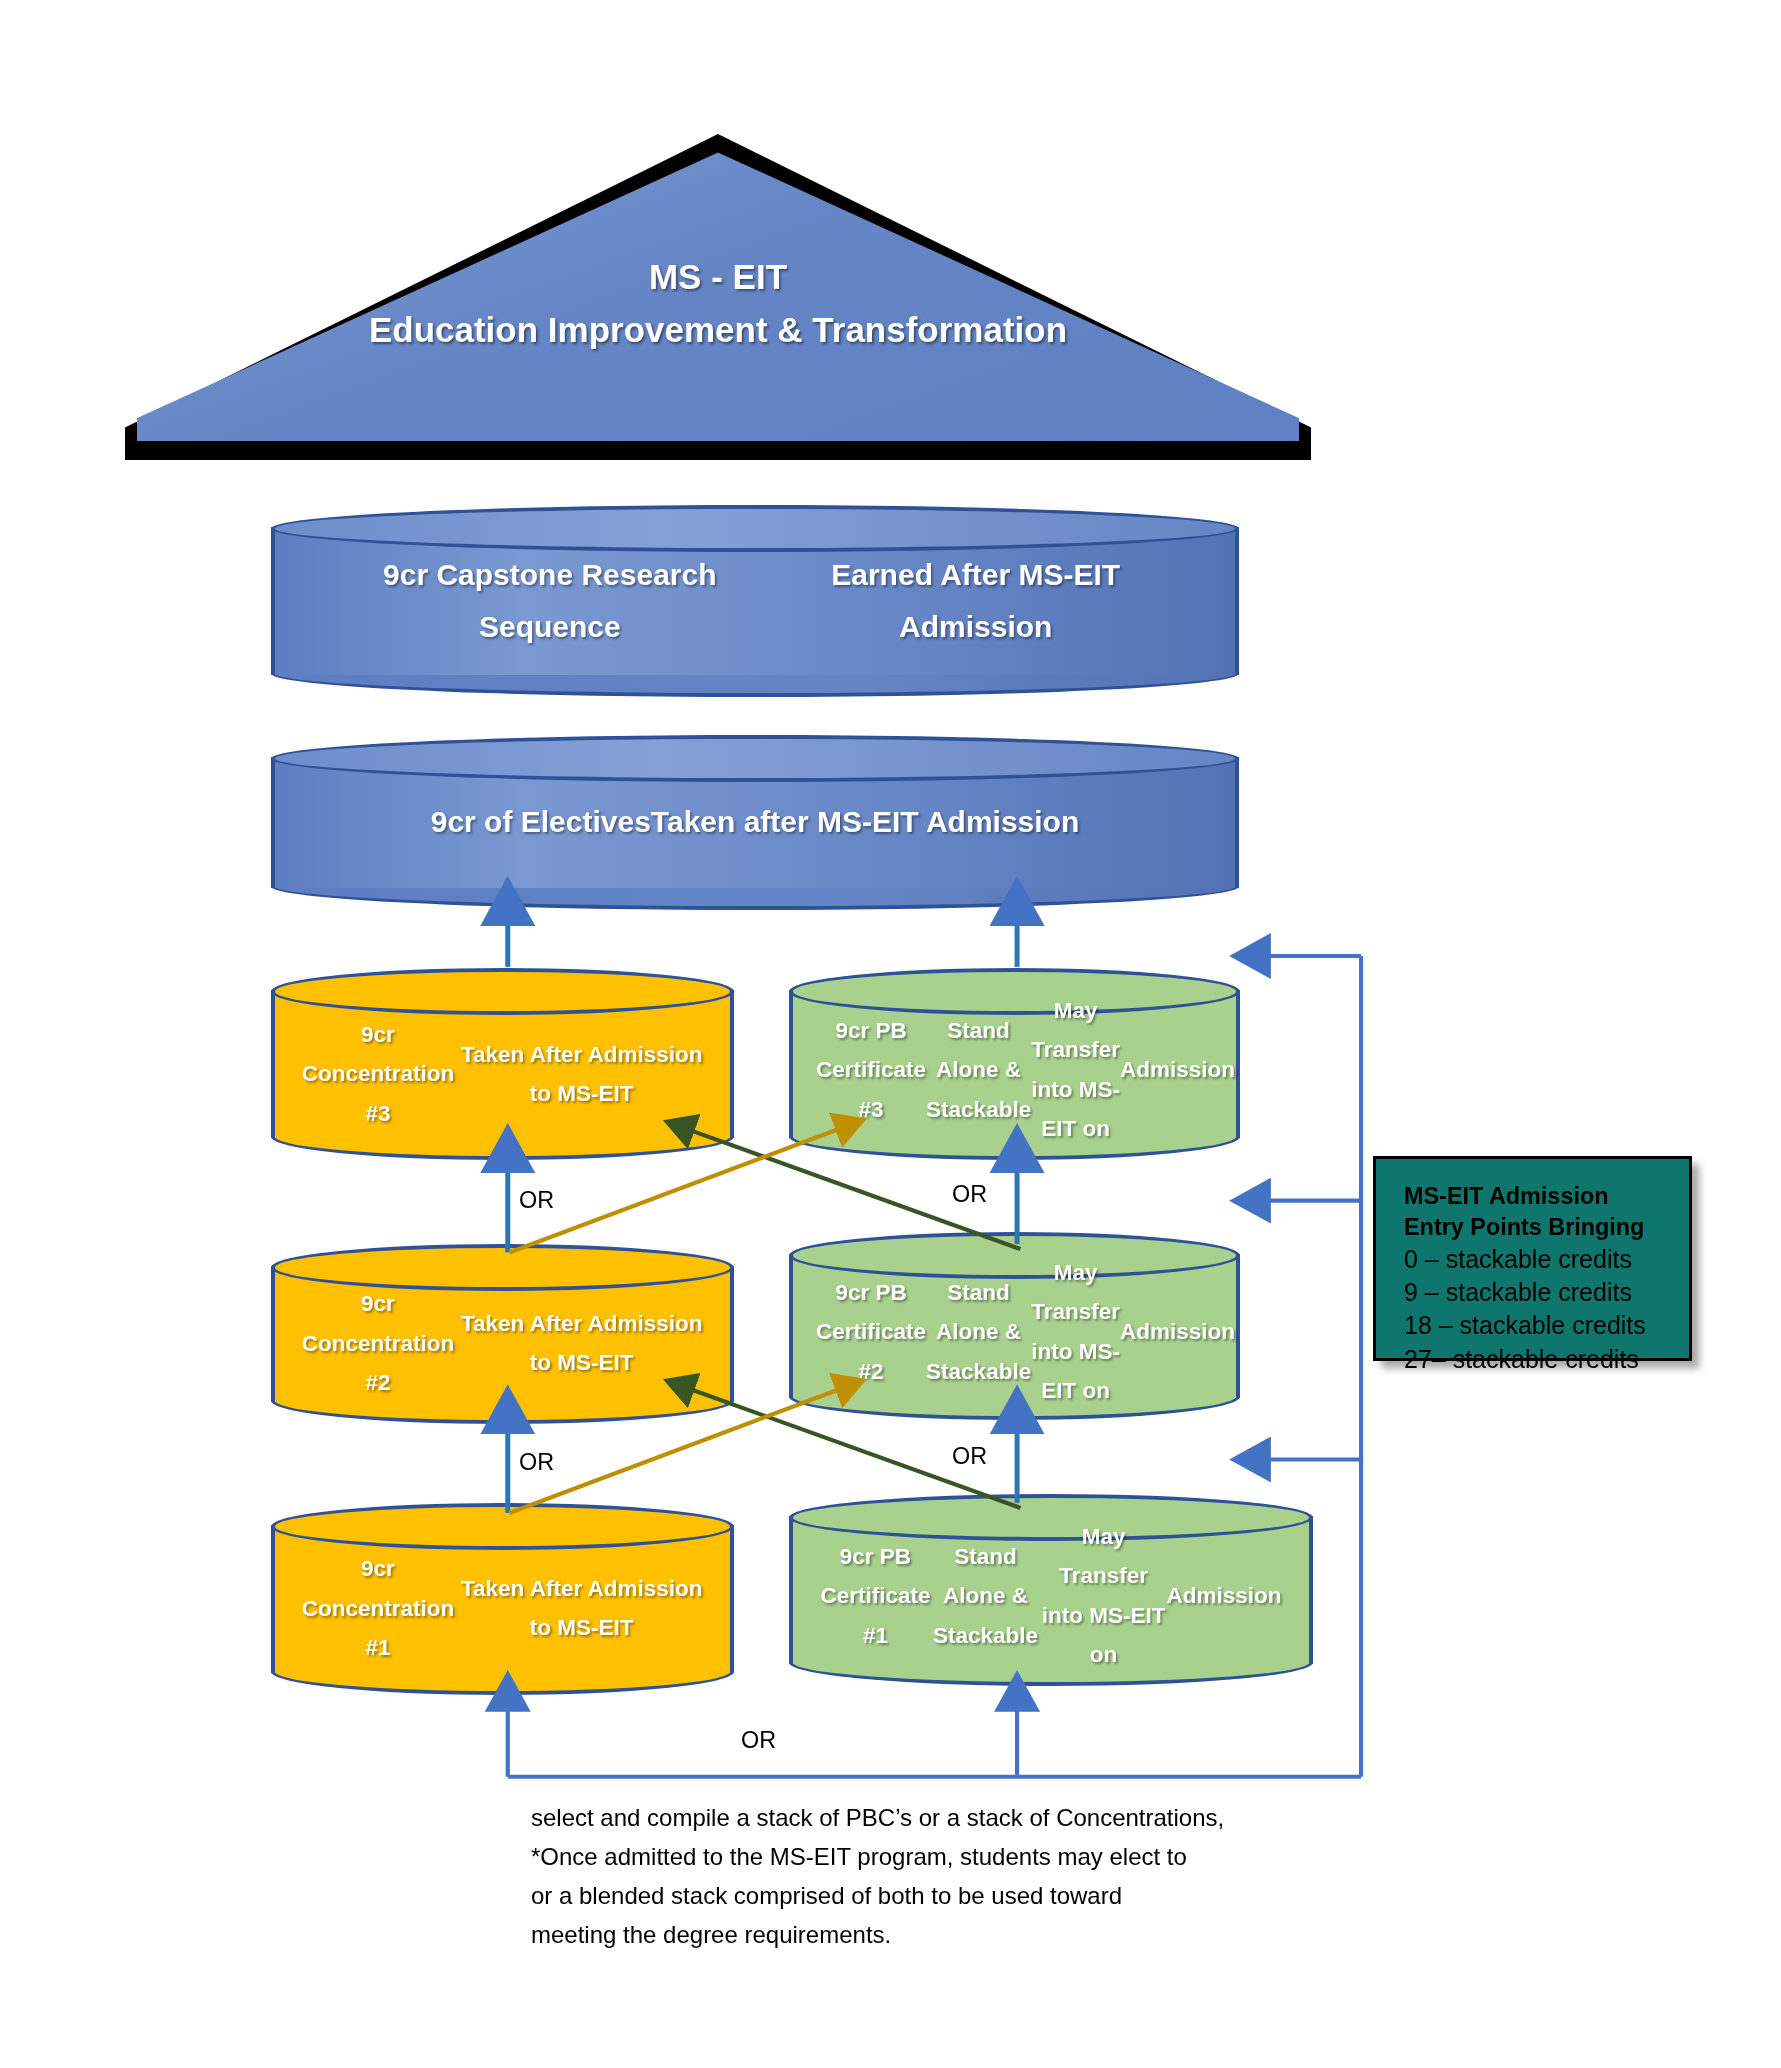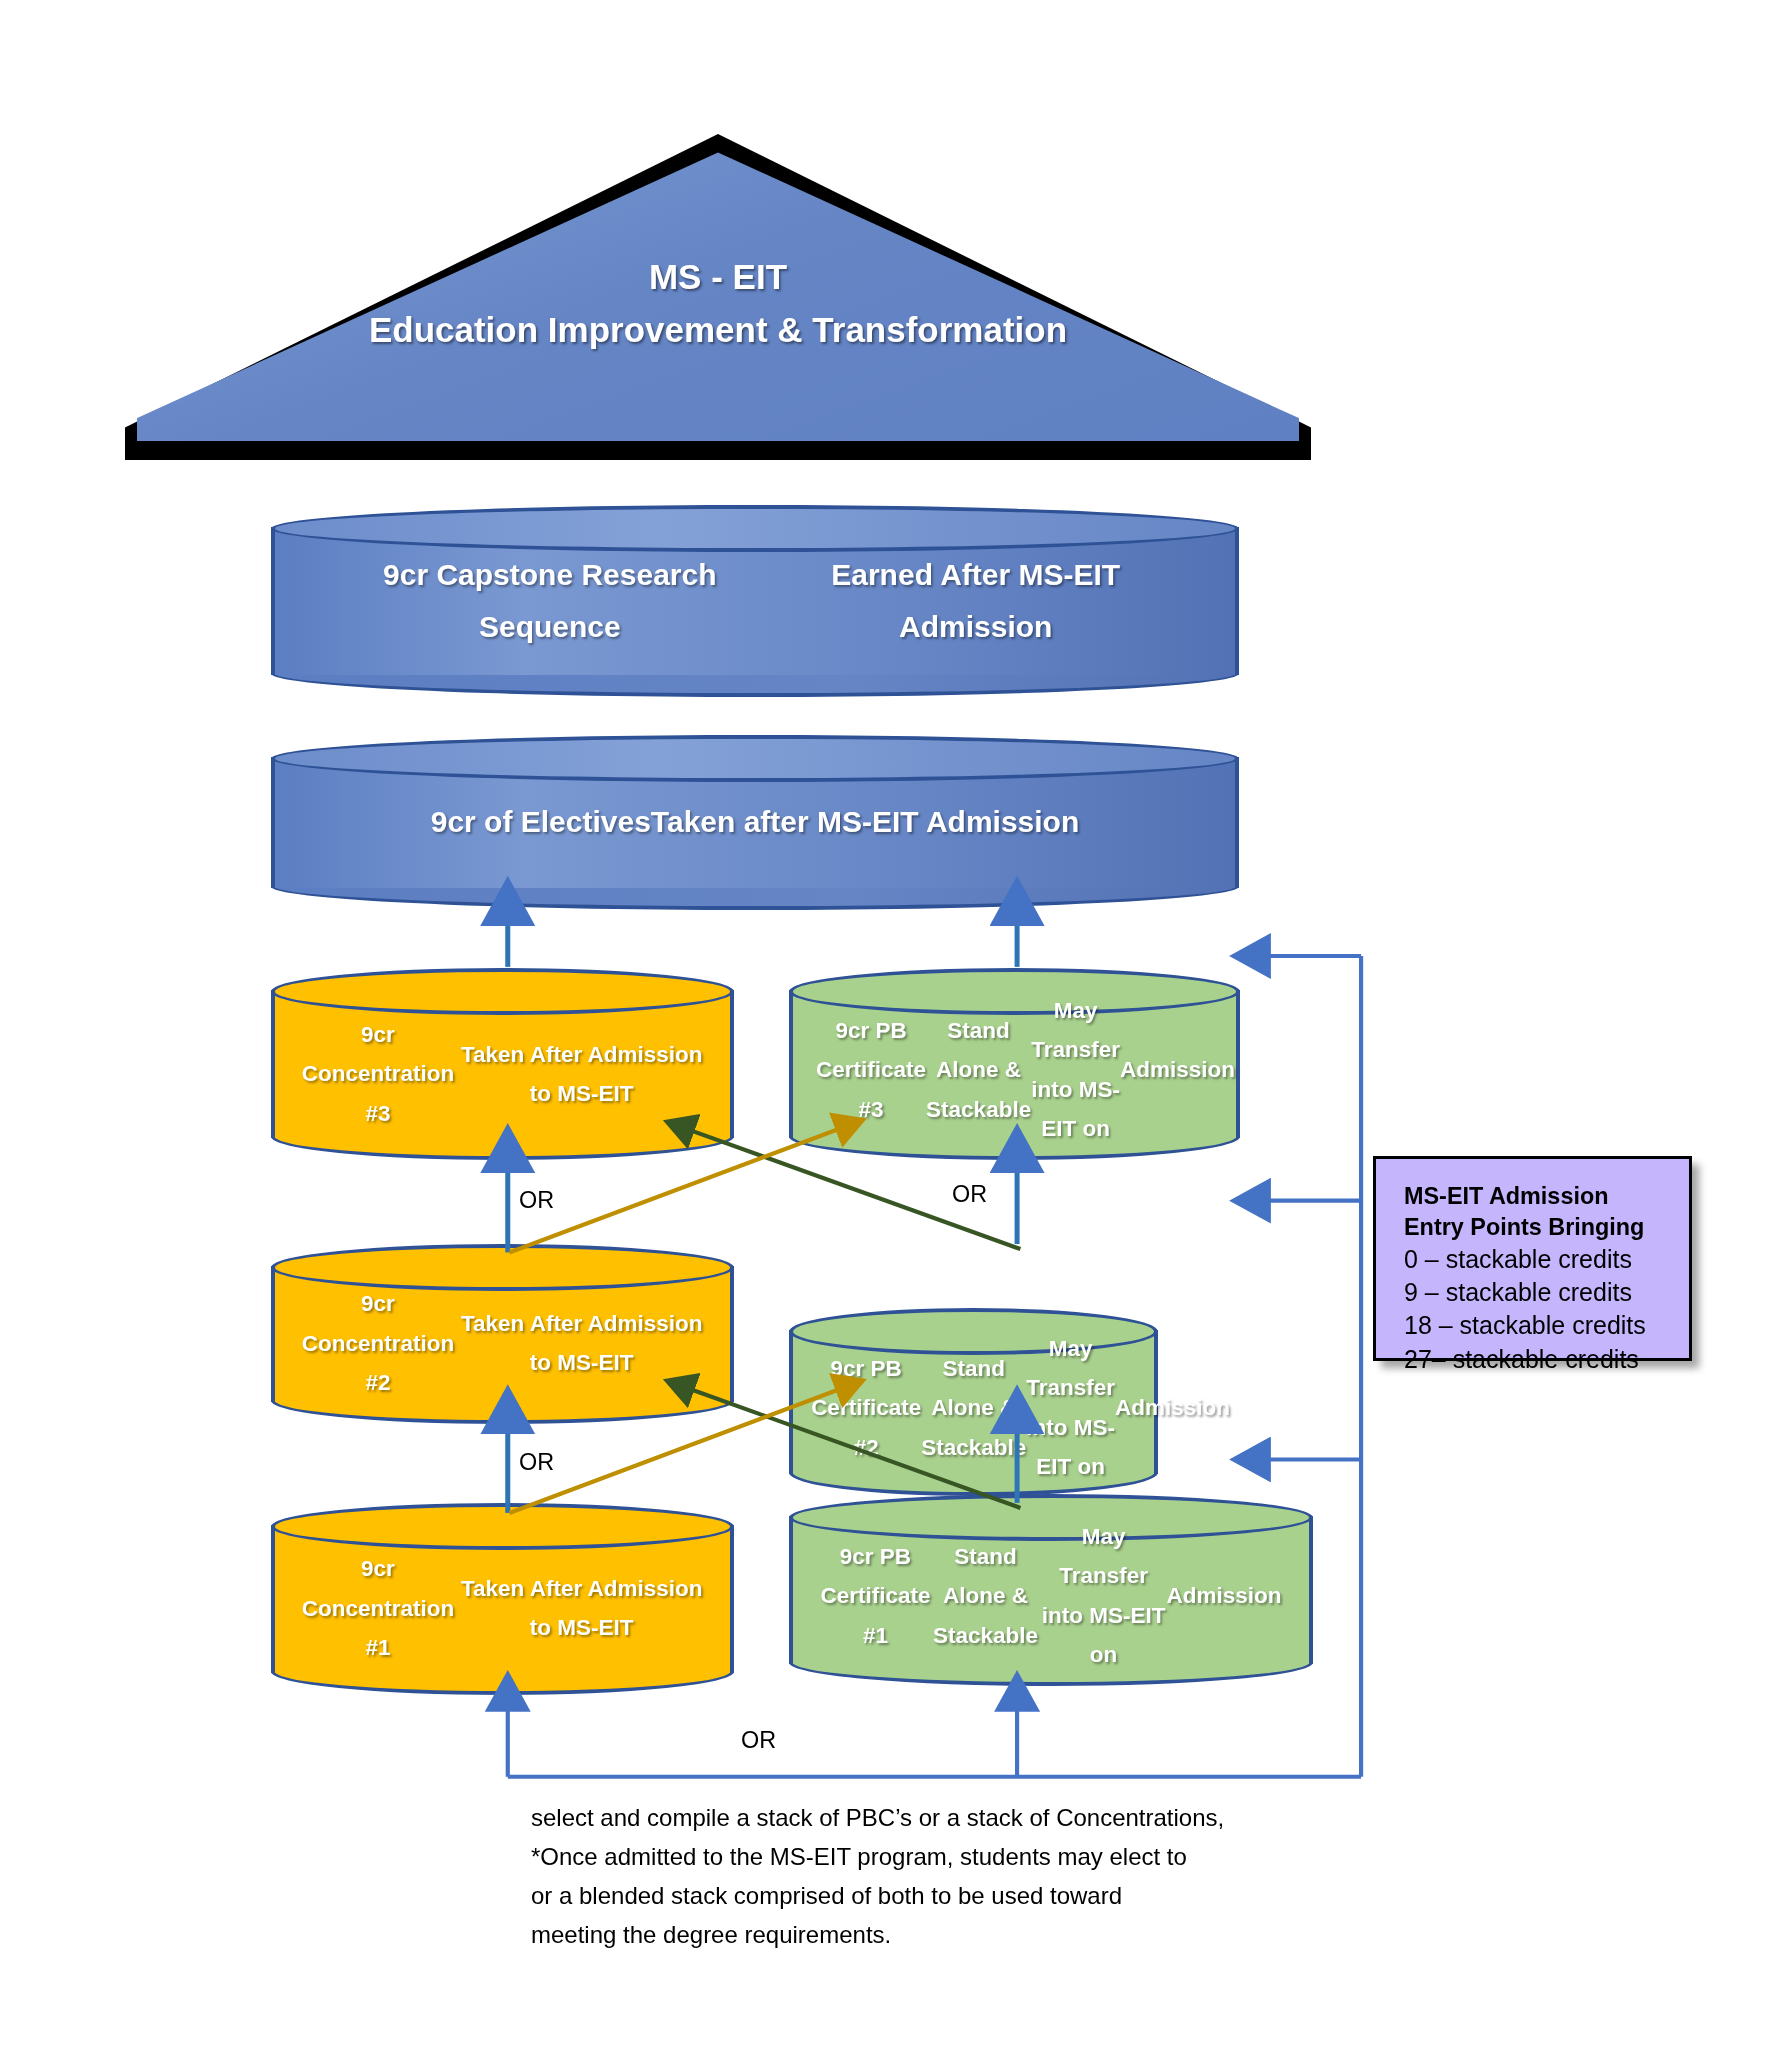--- a/index.html
+++ b/index.html
@@ -70,21 +70,21 @@
   .cyl .body{z-index:2}
   .cyl .top{z-index:3}
   .cyl .label{z-index:4}
 
   .f36{font-size:30px;}
   .f27{font-size:22.5px;}
 
   
   .legend{
     position:absolute;left:1373px;top:1156px;width:319px;height:205px;
-    background:#c4b5fd;border:3.3px solid #000000;box-sizing:border-box;
+    background:#0f766e;border:3.3px solid #000000;box-sizing:border-box;
     box-shadow:7.5px 7.5px 7.5px rgba(0,0,0,.35);
     padding:22px 0 0 28px;
   }
   .legend .hd{font-size:23.4px;font-weight:bold;color:#000;line-height:1.32;}
   .legend .li{font-size:25px;color:#000;line-height:1.33;}
 
   
   .footnote{
     position:absolute;left:531px;top:1799px;width:785px;
     font-size:24px;color:#000;line-height:1.62;
@@ -160,21 +160,21 @@
     <div class="shadow"></div>
     <div class="bot"></div>
     <div class="body"></div>
     <div class="top"></div>
     <div class="label" style="justify-content:flex-start;padding-top:18.4px;">
       <div class="f27">9cr  Concentration #2</div>
       <div class="f27">Taken After Admission to MS-EIT</div>
     </div>
   </div>
 
-  <div class="cyl green" style="left:789px;top:1308px;width:369px;height:188px;">
+  <div class="cyl green" style="left:789px;top:1232px;width:451px;height:188px;">
     <div class="shadow"></div>
     <div class="bot"></div>
     <div class="body"></div>
     <div class="top"></div>
     <div class="label" style="justify-content:flex-start;padding-top:11.7px;">
       <div class="f27">9cr  PB Certificate #2</div>
       <div class="f27">Stand Alone &amp; Stackable</div>
       <div class="f27">May Transfer into MS-EIT on</div>
       <div class="f27">Admission</div>
     </div>

